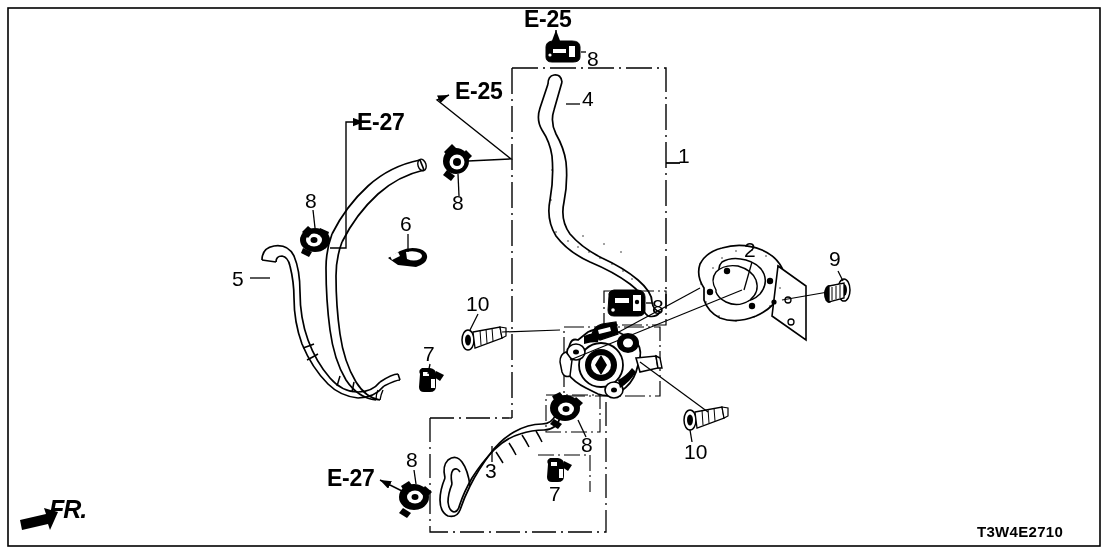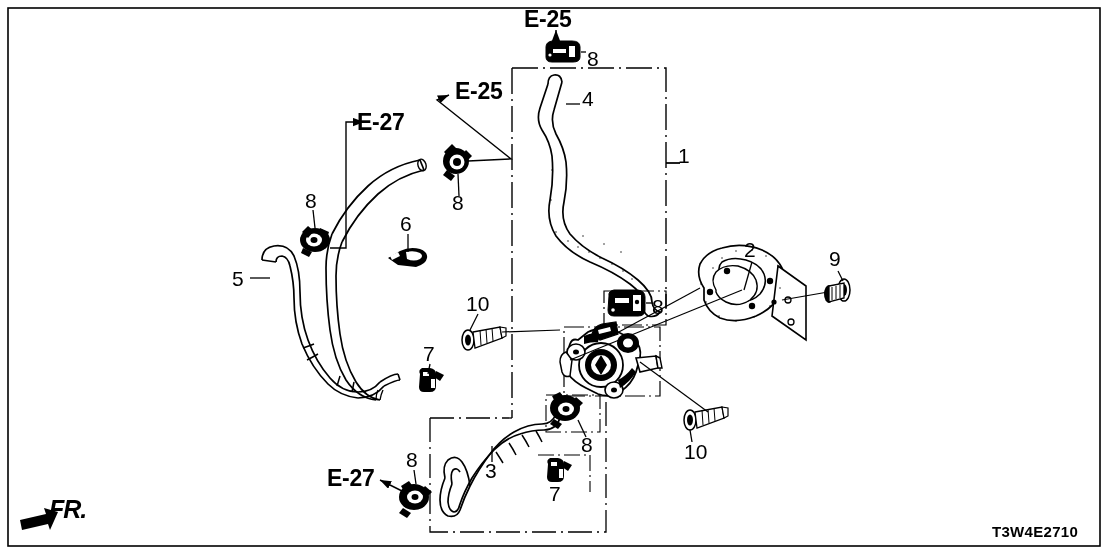--- a/index.html
+++ b/index.html
@@ -30,21 +30,20 @@
   }
   .ref{
     font-size:23px;
     font-weight:bold;
     letter-spacing:-0.3px;
   }
   .partno{
     font-size:15px;
     font-weight:bold;
     letter-spacing:0.3px;
-    margin-left:15px;
   }
   .frtext{
     font-size:25px;
     font-weight:bold;
     font-style:italic;
     letter-spacing:-1px;
   }
 </style>
 </head>
 <body>

